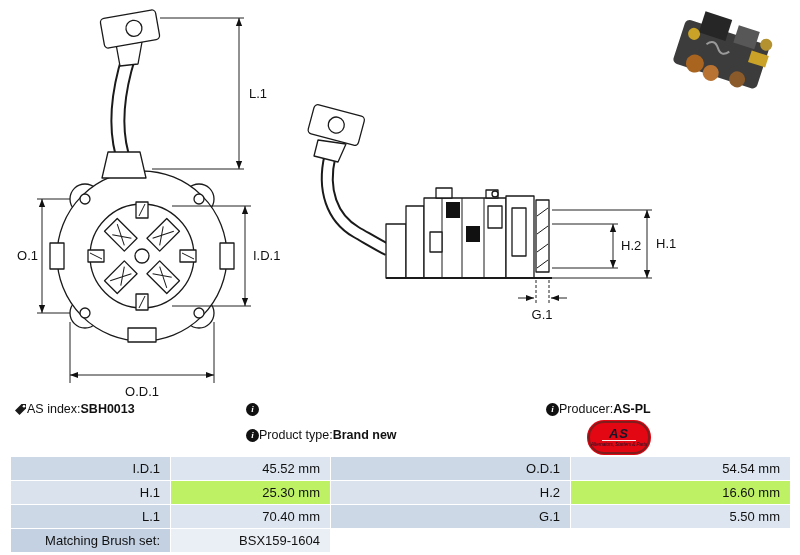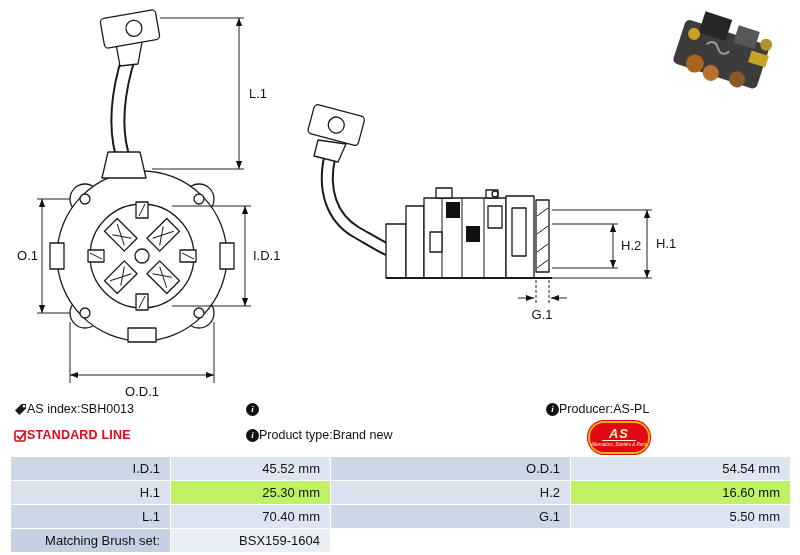--- a/index.html
+++ b/index.html
@@ -12,34 +12,34 @@
   #front-view{left:12px;top:6px;}
   #side-view{left:290px;top:98px;}
   #photo{left:648px;top:2px;}
   svg text{font-family:"Liberation Sans",sans-serif;font-size:13px;fill:#111;}
   .part{fill:#fff;stroke:#1a1a1a;stroke-width:1.3;stroke-linejoin:round;}
   .dimline{stroke:#222;stroke-width:1;fill:none;}
   .hatch{stroke:#1a1a1a;stroke-width:1;fill:none;}
 
   
   .info-item{position:absolute;display:flex;align-items:center;gap:0;font-size:12.5px;height:16px;white-space:nowrap;}
-  .info-item b{font-weight:normal;}
+  .info-item b{font-weight:bold;}
   .red-text{color:#e30613;font-weight:bold;letter-spacing:.2px;}
   .ic{flex:0 0 auto;display:block;}
   .info-dot{
     display:inline-flex;width:13px;height:13px;border-radius:50%;background:#111;color:#fff;
     align-items:center;justify-content:center;font-size:9px;font-weight:bold;
     font-family:"Liberation Serif",serif;font-style:italic;flex:0 0 auto;
   }
   
   .aslogo{
     position:absolute;left:588px;top:421px;width:58px;height:29px;background:#e30613;
-    border:2px solid #eab308;box-shadow:0 0 0 1px #e30613;border-radius:16px;
+    border:2px solid #7f1d1d;box-shadow:0 0 0 1px #e30613;border-radius:16px;
     display:flex;flex-direction:column;align-items:center;justify-content:center;
-    color:#fef9c3;font-style:italic;gap:1px;
+    color:#0f172a;font-style:italic;gap:1px;
   }
   .aslogo-as{font-weight:bold;font-size:13px;line-height:11px;letter-spacing:1px;}
   .aslogo-line{width:34px;height:1px;background:#fff;opacity:.9;}
   .aslogo-sub{font-size:4.5px;line-height:5px;white-space:nowrap;}
 
   
   table.spec{
     position:absolute;left:10px;top:456px;width:780px;border-collapse:collapse;table-layout:fixed;
   }
   table.spec td{
@@ -256,27 +256,20 @@
   <div class="info-item" style="left:246px;top:401px;">
     <span class="info-dot">i</span>
   </div>
 
   <div class="info-item" style="left:546px;top:401px;">
     <span class="info-dot">i</span>
     <span>Producer:</span>
     <b>AS-PL</b>
   </div>
 
-  <div class="info-item" style="left:14px;top:427px;">
-    <svg class="ic" width="13" height="13" viewBox="0 0 13 13">
-      <rect x="1" y="2" width="10" height="10" rx="1.5" fill="none" stroke="#e30613" stroke-width="1.6"></rect>
-      <path d="M3,7 L6,10 L12,2" fill="none" stroke="#e30613" stroke-width="1.8"></path>
-    </svg>
-    <span class="red-text">STANDARD LINE</span>
-  </div>
 
   <div class="info-item" style="left:246px;top:427px;">
     <span class="info-dot">i</span>
     <span>Product type:</span>
     <b>Brand new</b>
   </div>
 
   <div class="aslogo">
     <div class="aslogo-as">AS</div>
     <div class="aslogo-line"></div>

